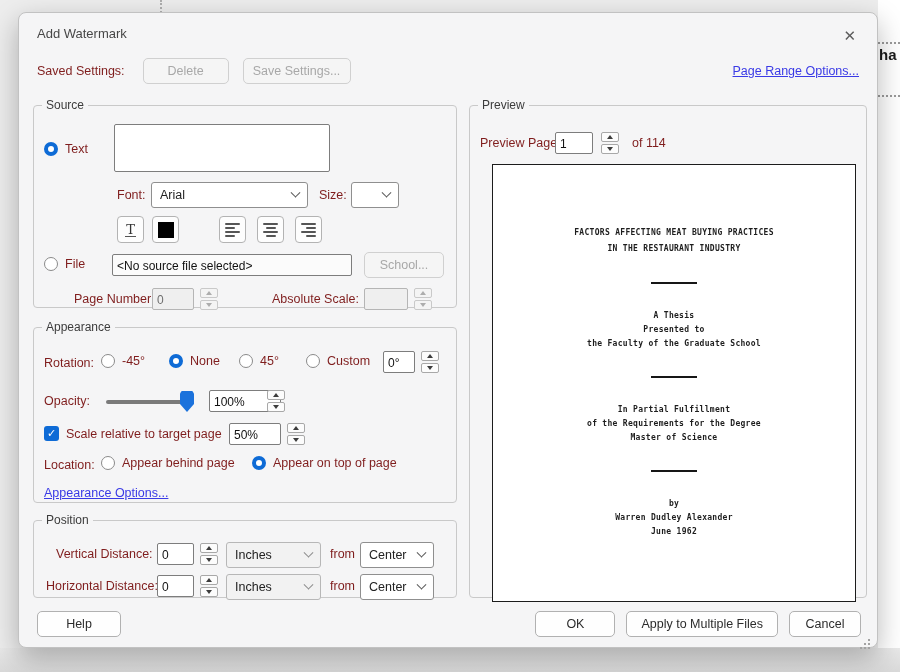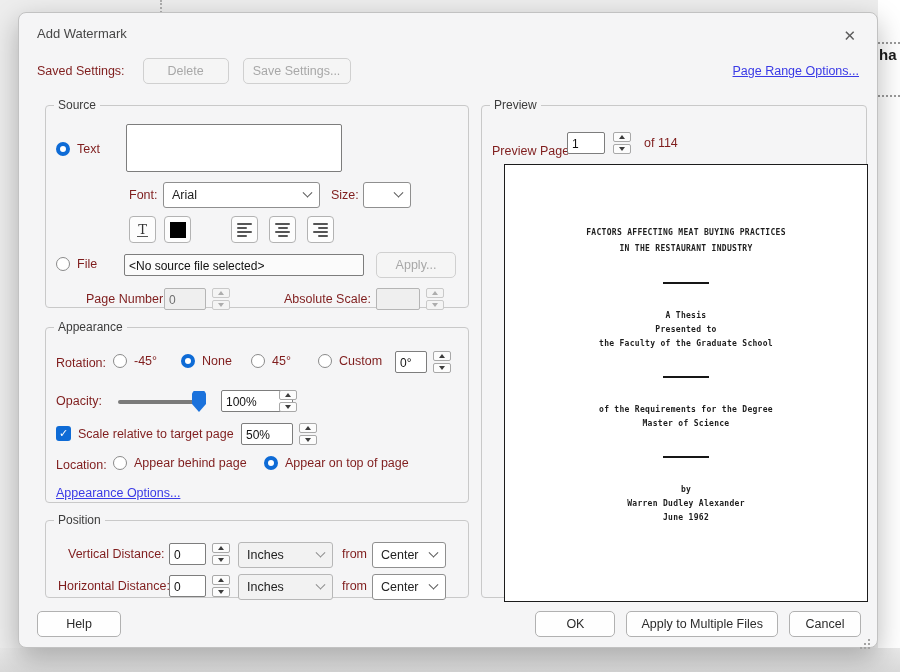--- a/index.html
+++ b/index.html
@@ -16,21 +16,21 @@
   
   .dialog { position:absolute; left:18px; top:12px; width:860px; height:636px;
     background:#f5f5f6; border:1px solid #c2c2c2; border-radius:8px;
     box-shadow:0 10px 28px rgba(0,0,0,.28); }
   .titlebar { display:flex; justify-content:space-between; align-items:flex-start; padding:13px 16px 0 18px; }
   .dlg-title { font-size:13px; color:#474747; }
   .close-x { font-size:15px; color:#5c5c5c; line-height:15px; padding:2px 5px; cursor:default; }
 
   .settings-row { display:flex; align-items:center; margin:13px 18px 0 18px; font-size:12.5px; }
 
-  .main { display:flex; gap:12px; padding:14px 10px 0 26px; }
+  .main { display:flex; gap:12px; padding:14px 10px 0 14px; }
   .left-col { width:424px; display:flex; flex-direction:column; }
   .right-col { flex:1; }
 
   fieldset { border:1px solid #c9c9c9; border-radius:4px; position:relative; }
   legend { font-size:12px; color:#3c3c3c; margin-left:8px; padding:0 4px; }
   .fs-source { height:210px; }
   .fs-appearance { height:183px; margin-top:12px; }
   .fs-position { height:85px; margin-top:10px; }
   .fs-preview { height:500px; }
 
@@ -174,21 +174,21 @@
               <b style="width:15px"></b>
               <b style="width:10px"></b>
           </span>
         </div>
 
         <div class="radio-row abs" style="left:10px; top:145px;">
           <span class="radio"></span>
           <span class="lbl">File</span>
         </div>
         <div class="fld abs" style="left:78px; top:142px; width:240px; background:#fbfbfb;">&lt;No source file selected&gt;</div>
-        <button class="btn disabled abs" style="left:330px; top:140px; width:80px;">Apply...</button>
+        <button class="btn disabled abs" style="left:330px; top:140px; width:80px;">School...</button>
 
         <span class="lbl abs" style="left:40px; top:180px;">Page Number:</span>
         <div class="fld dim abs" style="left:118px; top:176px; width:42px;">0</div>
         <span class="spin dim abs" style="left:166px; top:176px;">
           <span class="spin-btn up">
               <i></i>
             </span>
           <span class="spin-btn down">
               <i></i>
             </span>
@@ -314,21 +314,21 @@
         <div class="dd abs" style="left:326px; top:47px; width:74px;">
           <span>Center</span>
             <span class="chev"></span>
         </div>
       </fieldset>
     </div>
 
     <div class="right-col">
       <fieldset class="fs-preview">
         <legend>Preview</legend>
-        <span class="lbl abs" style="left:10px; top:24px;margin-top:8px;">Preview Page</span>
+        <span class="lbl abs" style="left:10px; top:24px;">Preview Page</span>
         <div class="fld abs" style="left:85px; top:20px; width:38px;">1</div>
         <span class="spin abs" style="left:131px; top:20px;">
           <span class="spin-btn up">
               <i></i>
             </span>
           <span class="spin-btn down">
               <i></i>
             </span>
         </span>
         <span class="lbl abs" style="left:162px; top:24px;">of 114</span>
@@ -338,20 +338,21 @@
               <div class="doc-line">IN THE RESTAURANT INDUSTRY</div>
             </div>
             <div class="doc-rule"></div>
             <div class="doc-block">
               <div class="doc-line">A Thesis</div>
               <div class="doc-line">Presented to</div>
               <div class="doc-line">the Faculty of the Graduate School</div>
             </div>
             <div class="doc-rule"></div>
             <div class="doc-block">
+              <div class="doc-line">In Partial Fulfillment</div>
               <div class="doc-line">of the Requirements for the Degree</div>
               <div class="doc-line">Master of Science</div>
             </div>
             <div class="doc-rule"></div>
             <div class="doc-block">
               <div class="doc-line">by</div>
               <div class="doc-line">Warren Dudley Alexander</div>
               <div class="doc-line">June 1962</div>
             </div>
           </div>

